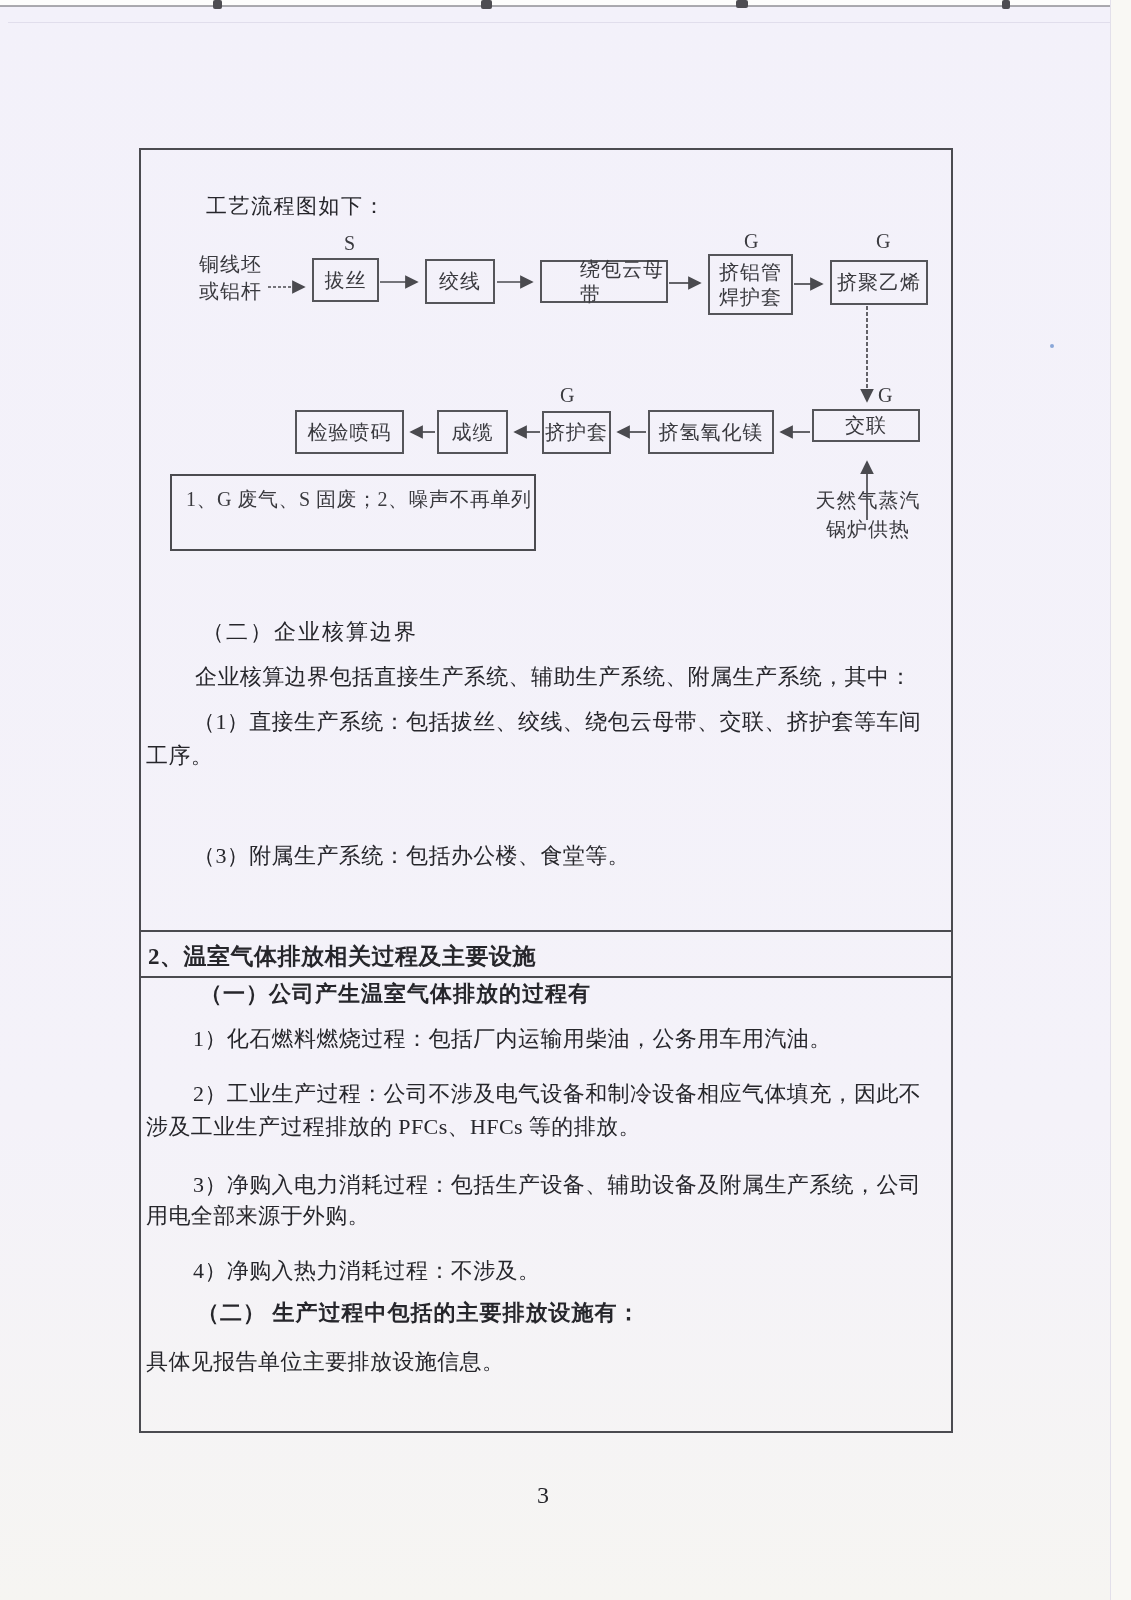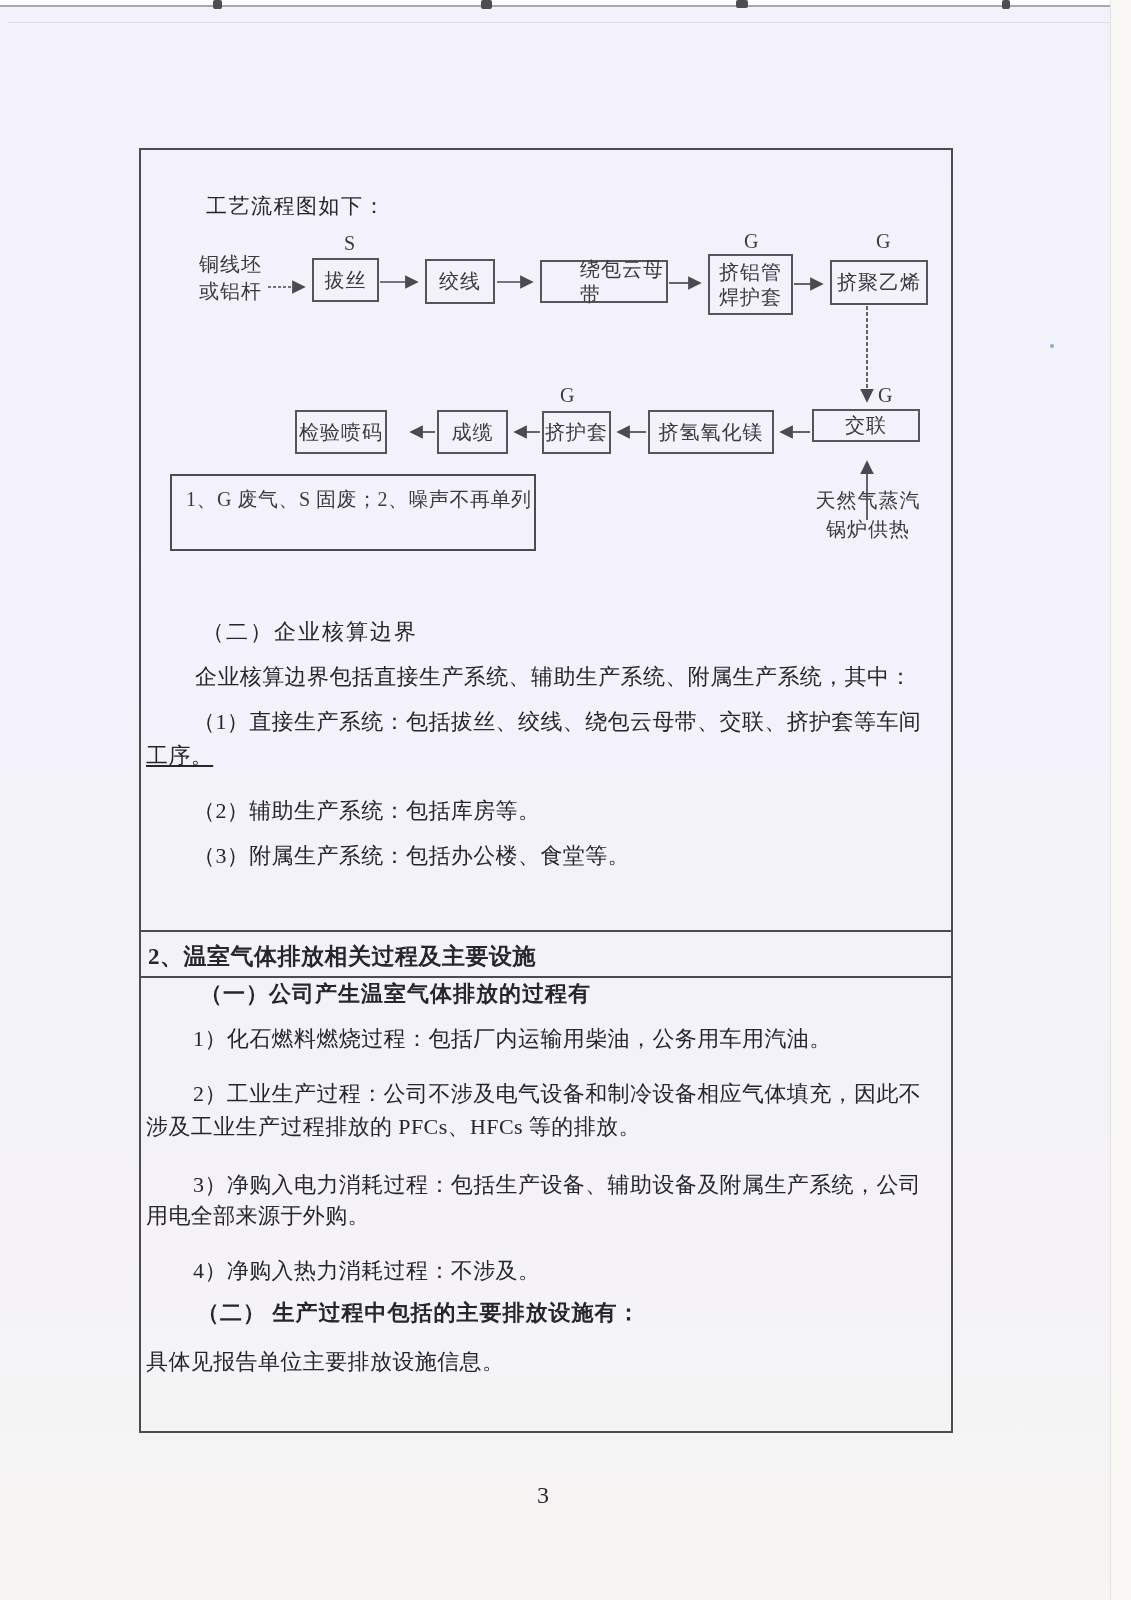--- a/index.html
+++ b/index.html
@@ -41,39 +41,39 @@
   }
   .b-draw    { left:312px; top:258px; width:67px;  height:44px; }
   .b-strand  { left:425px; top:259px; width:70px;  height:45px; }
   .b-mica    { left:540px; top:260px; width:128px; height:43px;padding-left:38px; }
   .b-alu     { left:708px; top:254px; width:85px;  height:61px; }
   .b-pe      { left:830px; top:260px; width:98px;  height:45px; }
   .b-cross   { left:812px; top:409px; width:108px; height:33px; }
   .b-mgoh    { left:648px; top:410px; width:126px; height:44px; }
   .b-sheath  { left:542px; top:411px; width:69px;  height:43px; }
   .b-cable   { left:437px; top:410px; width:71px;  height:44px; }
-  .b-inspect { left:295px; top:410px; width:92px; height:44px; }
+  .b-inspect { left:295px; top:410px; width:109px; height:44px; }
   .marker { position:absolute; font-size:20px; color:#3a3a3f; }
   .m-s  { left:344px; top:232px; }
   .m-g1 { left:744px; top:230px; }
   .m-g2 { left:876px; top:230px; }
   .m-g3 { left:878px; top:384px; }
   .m-g4 { left:560px; top:384px; }
   .note-box { position:absolute; left:170px; top:474px; width:366px; height:77px; border:2px solid #4b4b50; padding:7px 0 0 14px; }
   .note-title { font-size:20px; letter-spacing:1px; color:#3a3a3f; }
   .note-text  { font-size:20px; letter-spacing:.5px; color:#3a3a3f; margin-top:3px; white-space:nowrap; }
   .heat-label { position:absolute; left:806px; top:486px; width:124px; text-align:center; font-size:20px; line-height:29px; letter-spacing:1px; color:#3a3a3f; }
   .arrows { position:absolute; left:0; top:0; width:1131px; height:1600px; pointer-events:none; }
   
   .body-line { font-size:22px; letter-spacing:.4px; }
   .bold { font-weight:bold; }
   .s1-heading { left:202px; top:617px; letter-spacing:2px; }
   .s1-intro   { left:195px; top:662px; }
   .s1-i1a     { left:193px; top:707px; }
-  .s1-i1b     { left:146px; top:741px;text-decoration:underline; }
+  .s1-i1b     { left:146px; top:741px; }
   .s1-i2      { left:193px; top:796px; }
   .s1-i3      { left:193px; top:841px; }
   .s2-header  { left:148px; top:941px; font-size:23px; letter-spacing:.5px; }
   .s2-sub1    { left:200px; top:979px; letter-spacing:1px; }
   .s2-i1      { left:193px; top:1024px; }
   .s2-i2a     { left:193px; top:1079px; }
   .s2-i2b     { left:146px; top:1112px; }
   .s2-i3a     { left:193px; top:1170px; }
   .s2-i3b     { left:146px; top:1201px; }
   .s2-i4      { left:193px; top:1256px; }
@@ -154,21 +154,20 @@
       <line x1="540" y1="432" x2="515" y2="432" marker-end="url(#ah)"></line>
       <line x1="435" y1="432" x2="411" y2="432" marker-end="url(#ah)"></line>
       <line x1="867" y1="520" x2="867" y2="462" marker-end="url(#ah)"></line>
     </g>
   </svg>
 
   <div class="txt body-line s1-heading">（二）企业核算边界</div>
   <div class="txt body-line s1-intro">企业核算边界包括直接生产系统、辅助生产系统、附属生产系统，其中：</div>
   <div class="txt body-line s1-i1a">（1）直接生产系统：包括拔丝、绞线、绕包云母带、交联、挤护套等车间</div>
   <div class="txt body-line s1-i1b">工序。</div>
-  <div class="txt body-line s1-i2">（2）辅助生产系统：包括库房等。</div>
   <div class="txt body-line s1-i3">（3）附属生产系统：包括办公楼、食堂等。</div>
 
   <div class="txt body-line bold s2-header">2、温室气体排放相关过程及主要设施</div>
   <div class="txt body-line bold s2-sub1">（一）公司产生温室气体排放的过程有</div>
   <div class="txt body-line s2-i1">1）化石燃料燃烧过程：包括厂内运输用柴油，公务用车用汽油。</div>
   <div class="txt body-line s2-i2a">2）工业生产过程：公司不涉及电气设备和制冷设备相应气体填充，因此不</div>
   <div class="txt body-line s2-i2b">涉及工业生产过程排放的 PFCs、HFCs 等的排放。</div>
   <div class="txt body-line s2-i3a">3）净购入电力消耗过程：包括生产设备、辅助设备及附属生产系统，公司</div>
   <div class="txt body-line s2-i3b">用电全部来源于外购。</div>
   <div class="txt body-line s2-i4">4）净购入热力消耗过程：不涉及。</div>

